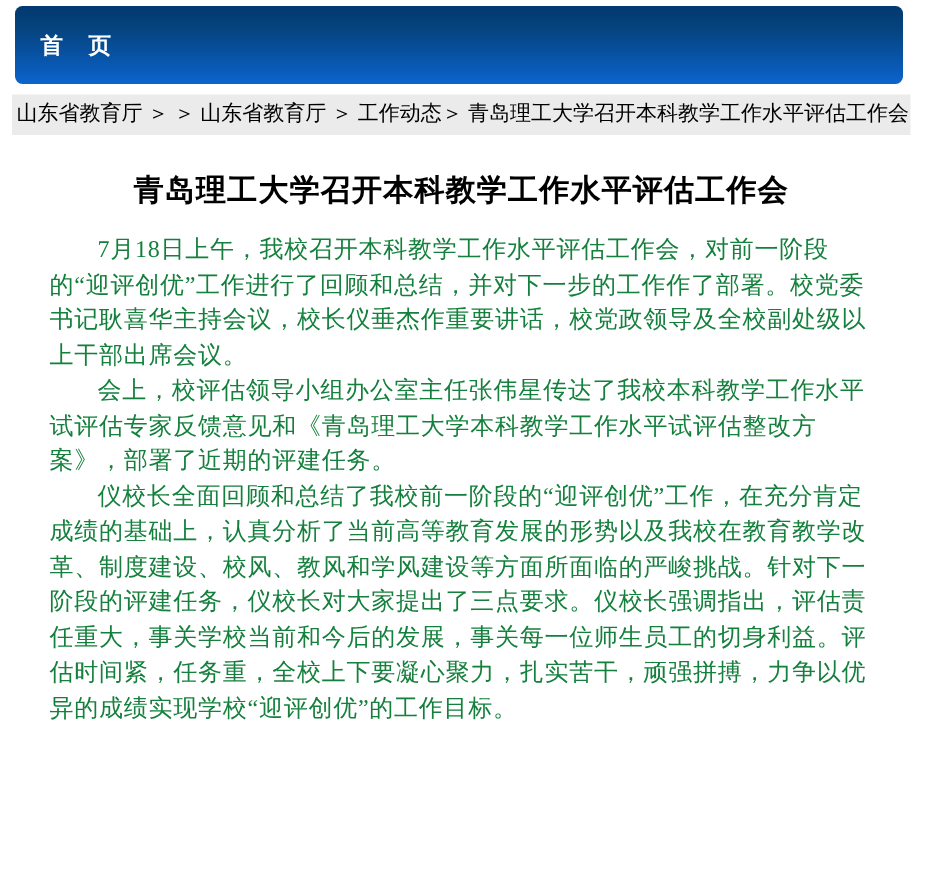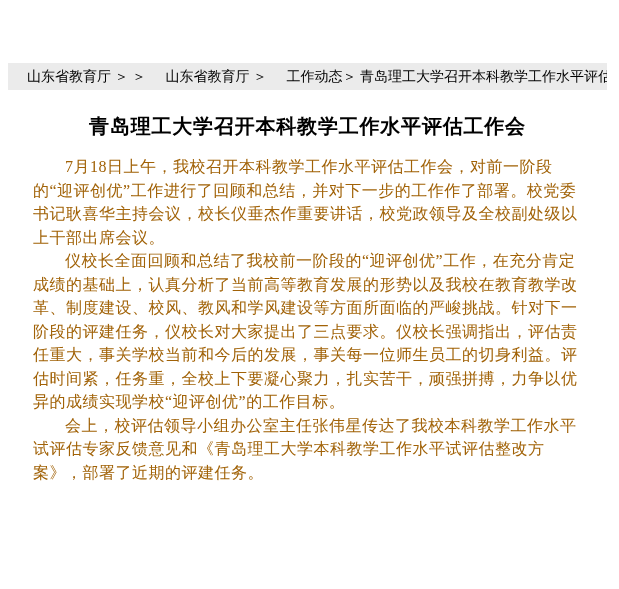--- a/index.html
+++ b/index.html
@@ -46,21 +46,21 @@
     height: 27px;
     background: #ebebeb;
     font-size: 14px;
     line-height: 27px;
     padding-left: 3px;
     box-sizing: border-box;
     white-space: nowrap;
     overflow: hidden;
   }
   .breadcrumb span { white-space: pre; }
-  .breadcrumb .crumb-link { cursor: pointer; margin-left: 16px; }
+  .breadcrumb .crumb-link { cursor: pointer; }
   .article {
     position: absolute;
     left: 0;
     top: 90px;
     width: 619px;
     padding: 0 37px 0 33px;
     box-sizing: border-box;
   }
   .article h1 {
     font-size: 20px;
@@ -69,33 +69,36 @@
     letter-spacing: 0.8px;
     margin: 23px 0 15px 0;
     color: #000000;
   }
   .article p {
     font-size: 16px;
     line-height: 23.5px;
     letter-spacing: 0.5px;
     text-indent: 2em;
     margin: 0;
-    color: #a16207;
+    color: #15803d;
   }
 </style>
 </head>
 <body>
 
 <div class="page">
 
+  <div class="topbar">
+    <span class="home-link">首　页</span>
+  </div>
 
   <div class="breadcrumb">
     <span class="crumb-link">山东省教育厅</span><span> ＞ ＞ </span><span class="crumb-link">山东省教育厅</span><span> ＞ </span><span class="crumb-link">工作动态</span><span>＞ </span><span>青岛理工大学召开本科教学工作水平评估工作会</span>
   </div>
 
   <div class="article">
     <h1>青岛理工大学召开本科教学工作水平评估工作会</h1>
     <p>7月18日上午，我校召开本科教学工作水平评估工作会，对前一阶段的“迎评创优”工作进行了回顾和总结，并对下一步的工作作了部署。校党委书记耿喜华主持会议，校长仪垂杰作重要讲话，校党政领导及全校副处级以上干部出席会议。</p>
+    <p>会上，校评估领导小组办公室主任张伟星传达了我校本科教学工作水平试评估专家反馈意见和《青岛理工大学本科教学工作水平试评估整改方案》，部署了近期的评建任务。</p>
     <p>仪校长全面回顾和总结了我校前一阶段的“迎评创优”工作，在充分肯定成绩的基础上，认真分析了当前高等教育发展的形势以及我校在教育教学改革、制度建设、校风、教风和学风建设等方面所面临的严峻挑战。针对下一阶段的评建任务，仪校长对大家提出了三点要求。仪校长强调指出，评估责任重大，事关学校当前和今后的发展，事关每一位师生员工的切身利益。评估时间紧，任务重，全校上下要凝心聚力，扎实苦干，顽强拼搏，力争以优异的成绩实现学校“迎评创优”的工作目标。</p>
-    <p>会上，校评估领导小组办公室主任张伟星传达了我校本科教学工作水平试评估专家反馈意见和《青岛理工大学本科教学工作水平试评估整改方案》，部署了近期的评建任务。</p>
   </div>
 
 </div>
 
 </body></html>

